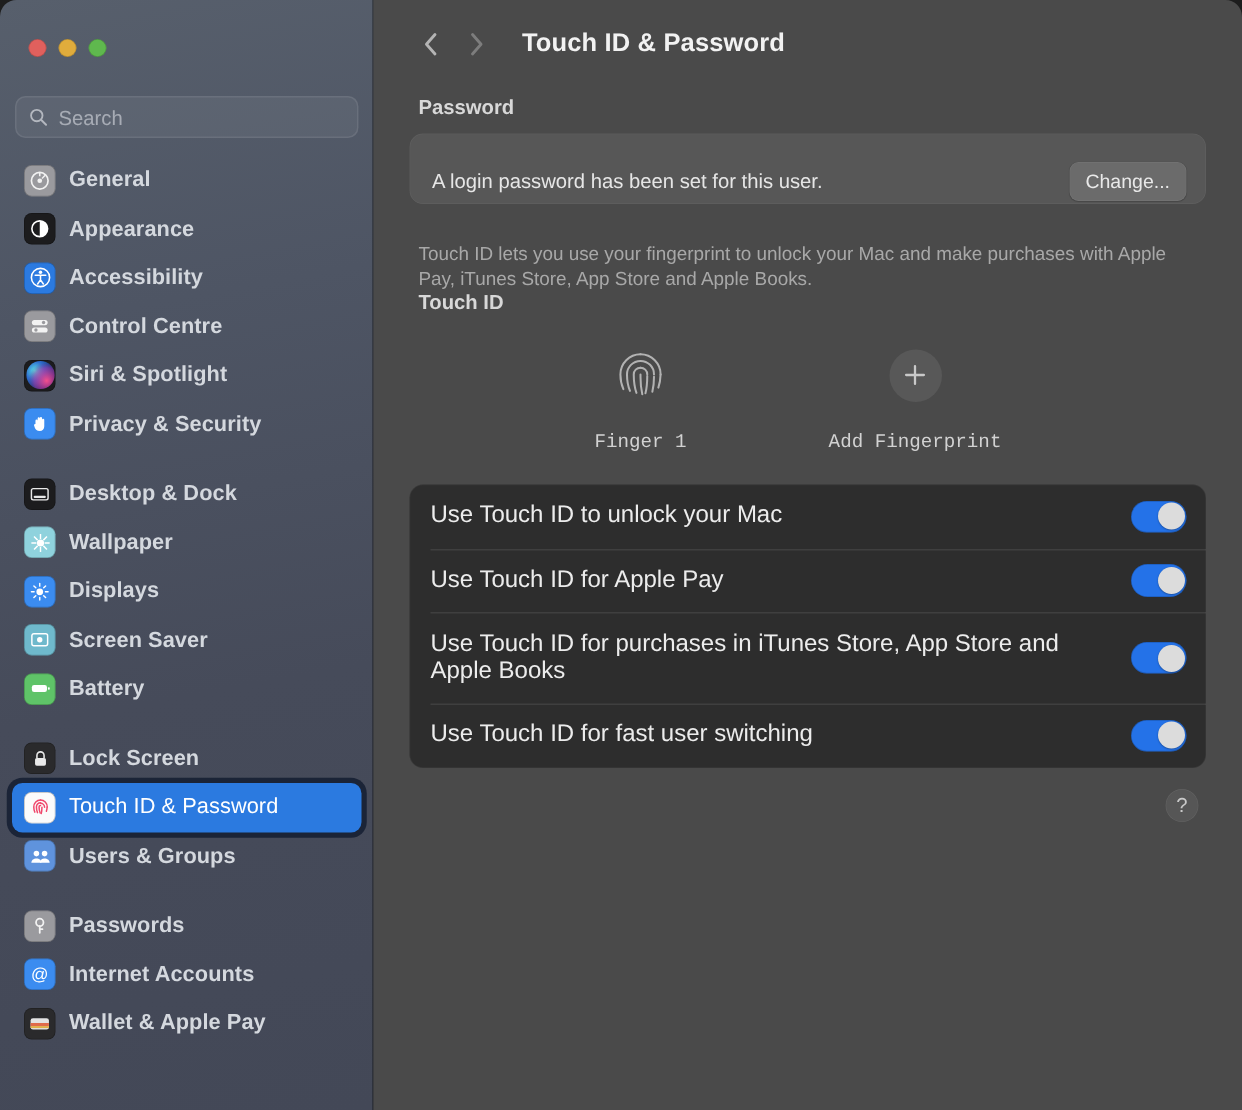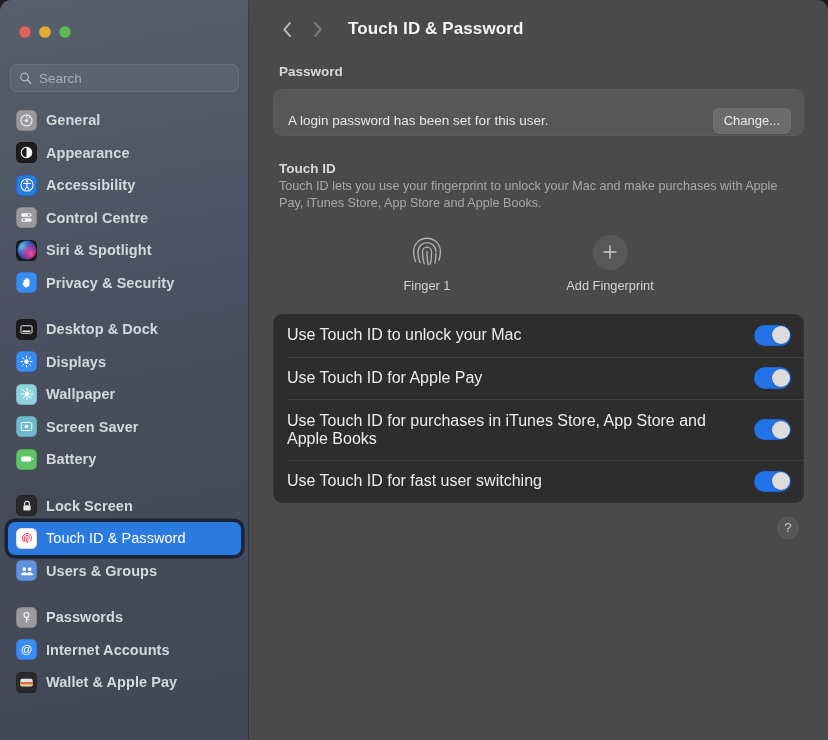--- a/index.html
+++ b/index.html
@@ -217,22 +217,23 @@
     display: flex;
     gap: 75px;
     justify-content: center;
     margin-top: 22px;
     padding-right: 40px;
   }
   .fp-item {
     display: flex;
     flex-direction: column;
     align-items: center;
-    gap: 7px;
+    gap: 18px;
     width: 108px;
+    font-family: Liberation Mono, monospace;
   }
   .fp-glyph { height: 38px; display: flex; align-items: center; justify-content: center; }
   .fp-label {
     font-size: 12.8px;
     color: #d2d2d2;
     white-space: nowrap;
   }
   #add-fp-circle {
     width: 35px; height: 35px;
     border-radius: 50%;
@@ -416,52 +417,52 @@
           <span class="tile" style="background:#1c1c1e;">
             <svg width="15" height="15" viewBox="0 0 20 20">
               <rect x="2.6" y="5" width="14.8" height="10" rx="1.6" fill="none" stroke="#e9e9e9" stroke-width="1.3"></rect>
               <rect x="4.6" y="11.4" width="10.8" height="1.9" rx="0.9" fill="#e9e9e9"></rect>
             </svg>
           </span>
           <span class="nav-label">Desktop &amp; Dock</span>
         </div>
 
         <div class="nav-item">
+          <span class="tile" style="background:#8fd2dd;">
+            <svg width="16" height="16" viewBox="0 0 20 20">
+              <g stroke="#ffffff" stroke-width="1.2" fill="none">
+                <circle cx="10" cy="10" r="2.4" fill="#ffffff"></circle>
+                <path d="M10 2.4 V6.6 M10 13.4 V17.6 M2.4 10 H6.6 M13.4 10 H17.6"></path>
+                <path d="M4.6 4.6 L7.6 7.6 M12.4 12.4 L15.4 15.4 M15.4 4.6 L12.4 7.6 M7.6 12.4 L4.6 15.4"></path>
+              </g>
+            </svg>
+          </span>
+          <span class="nav-label">Wallpaper</span>
+        </div>
+
+        <div class="nav-item">
           <span class="tile" style="background:#3b8cf0;">
             <svg width="15" height="15" viewBox="0 0 20 20">
               <circle cx="10" cy="10" r="3" fill="#ffffff"></circle>
               <g stroke="#ffffff" stroke-width="1.25" stroke-linecap="round">
                 <line x1="10" y1="2.6" x2="10" y2="5"></line>
                 <line x1="10" y1="15" x2="10" y2="17.4"></line>
                 <line x1="2.6" y1="10" x2="5" y2="10"></line>
                 <line x1="15" y1="10" x2="17.4" y2="10"></line>
                 <line x1="4.8" y1="4.8" x2="6.5" y2="6.5"></line>
                 <line x1="13.5" y1="13.5" x2="15.2" y2="15.2"></line>
                 <line x1="15.2" y1="4.8" x2="13.5" y2="6.5"></line>
                 <line x1="6.5" y1="13.5" x2="4.8" y2="15.2"></line>
               </g>
             </svg>
           </span>
           <span class="nav-label">Displays</span>
         </div>
 
         <div class="nav-item">
-          <span class="tile" style="background:#8fd2dd;">
-            <svg width="16" height="16" viewBox="0 0 20 20">
-              <g stroke="#ffffff" stroke-width="1.2" fill="none">
-                <circle cx="10" cy="10" r="2.4" fill="#ffffff"></circle>
-                <path d="M10 2.4 V6.6 M10 13.4 V17.6 M2.4 10 H6.6 M13.4 10 H17.6"></path>
-                <path d="M4.6 4.6 L7.6 7.6 M12.4 12.4 L15.4 15.4 M15.4 4.6 L12.4 7.6 M7.6 12.4 L4.6 15.4"></path>
-              </g>
-            </svg>
-          </span>
-          <span class="nav-label">Wallpaper</span>
-        </div>
-
-        <div class="nav-item">
           <span class="tile" style="background:#6fb9cc;">
             <svg width="15" height="15" viewBox="0 0 20 20">
               <rect x="3" y="4.6" width="14" height="10.8" rx="1.8" fill="none" stroke="#ffffff" stroke-width="1.3"></rect>
               <circle cx="10" cy="10" r="2.4" fill="#ffffff"></circle>
             </svg>
           </span>
           <span class="nav-label">Screen Saver</span>
         </div>
 
         <div class="nav-item">
@@ -571,22 +572,22 @@
     <div id="content">
 
       <div class="section-label">Password</div>
 
       <div class="card" id="password-card">
         <span id="password-status">A login password has been set for this user.</span>
         <button id="change-button">Change...</button>
       </div>
 
       <div id="touchid-block">
+        <div id="touchid-desc">Touch ID lets you use your fingerprint to unlock your Mac and make purchases with Apple Pay, iTunes Store, App Store and Apple Books.</div>
         <div id="touchid-heading">Touch ID</div>
-        <div id="touchid-desc">Touch ID lets you use your fingerprint to unlock your Mac and make purchases with Apple Pay, iTunes Store, App Store and Apple Books.</div>
       </div>
 
       <div id="fingerprints">
         <div class="fp-item">
           <div class="fp-glyph">
             <svg width="36" height="38" viewBox="0 0 36 38">
               <g fill="none" stroke="#b2b2b2" stroke-width="1.35" stroke-linecap="round">
                 <path d="M18 5.2 C10.5 5.2 4.6 11.2 4.6 18.6 c0 3.6 0.7 6.9 2 9.8"></path>
                 <path d="M31.4 18.6 C31.4 11.2 25.5 5.2 18 5.2"></path>
                 <path d="M18 9.6 c-5 0-9 4.1-9 9 0 4.2 0.7 7.9 2 11"></path>

